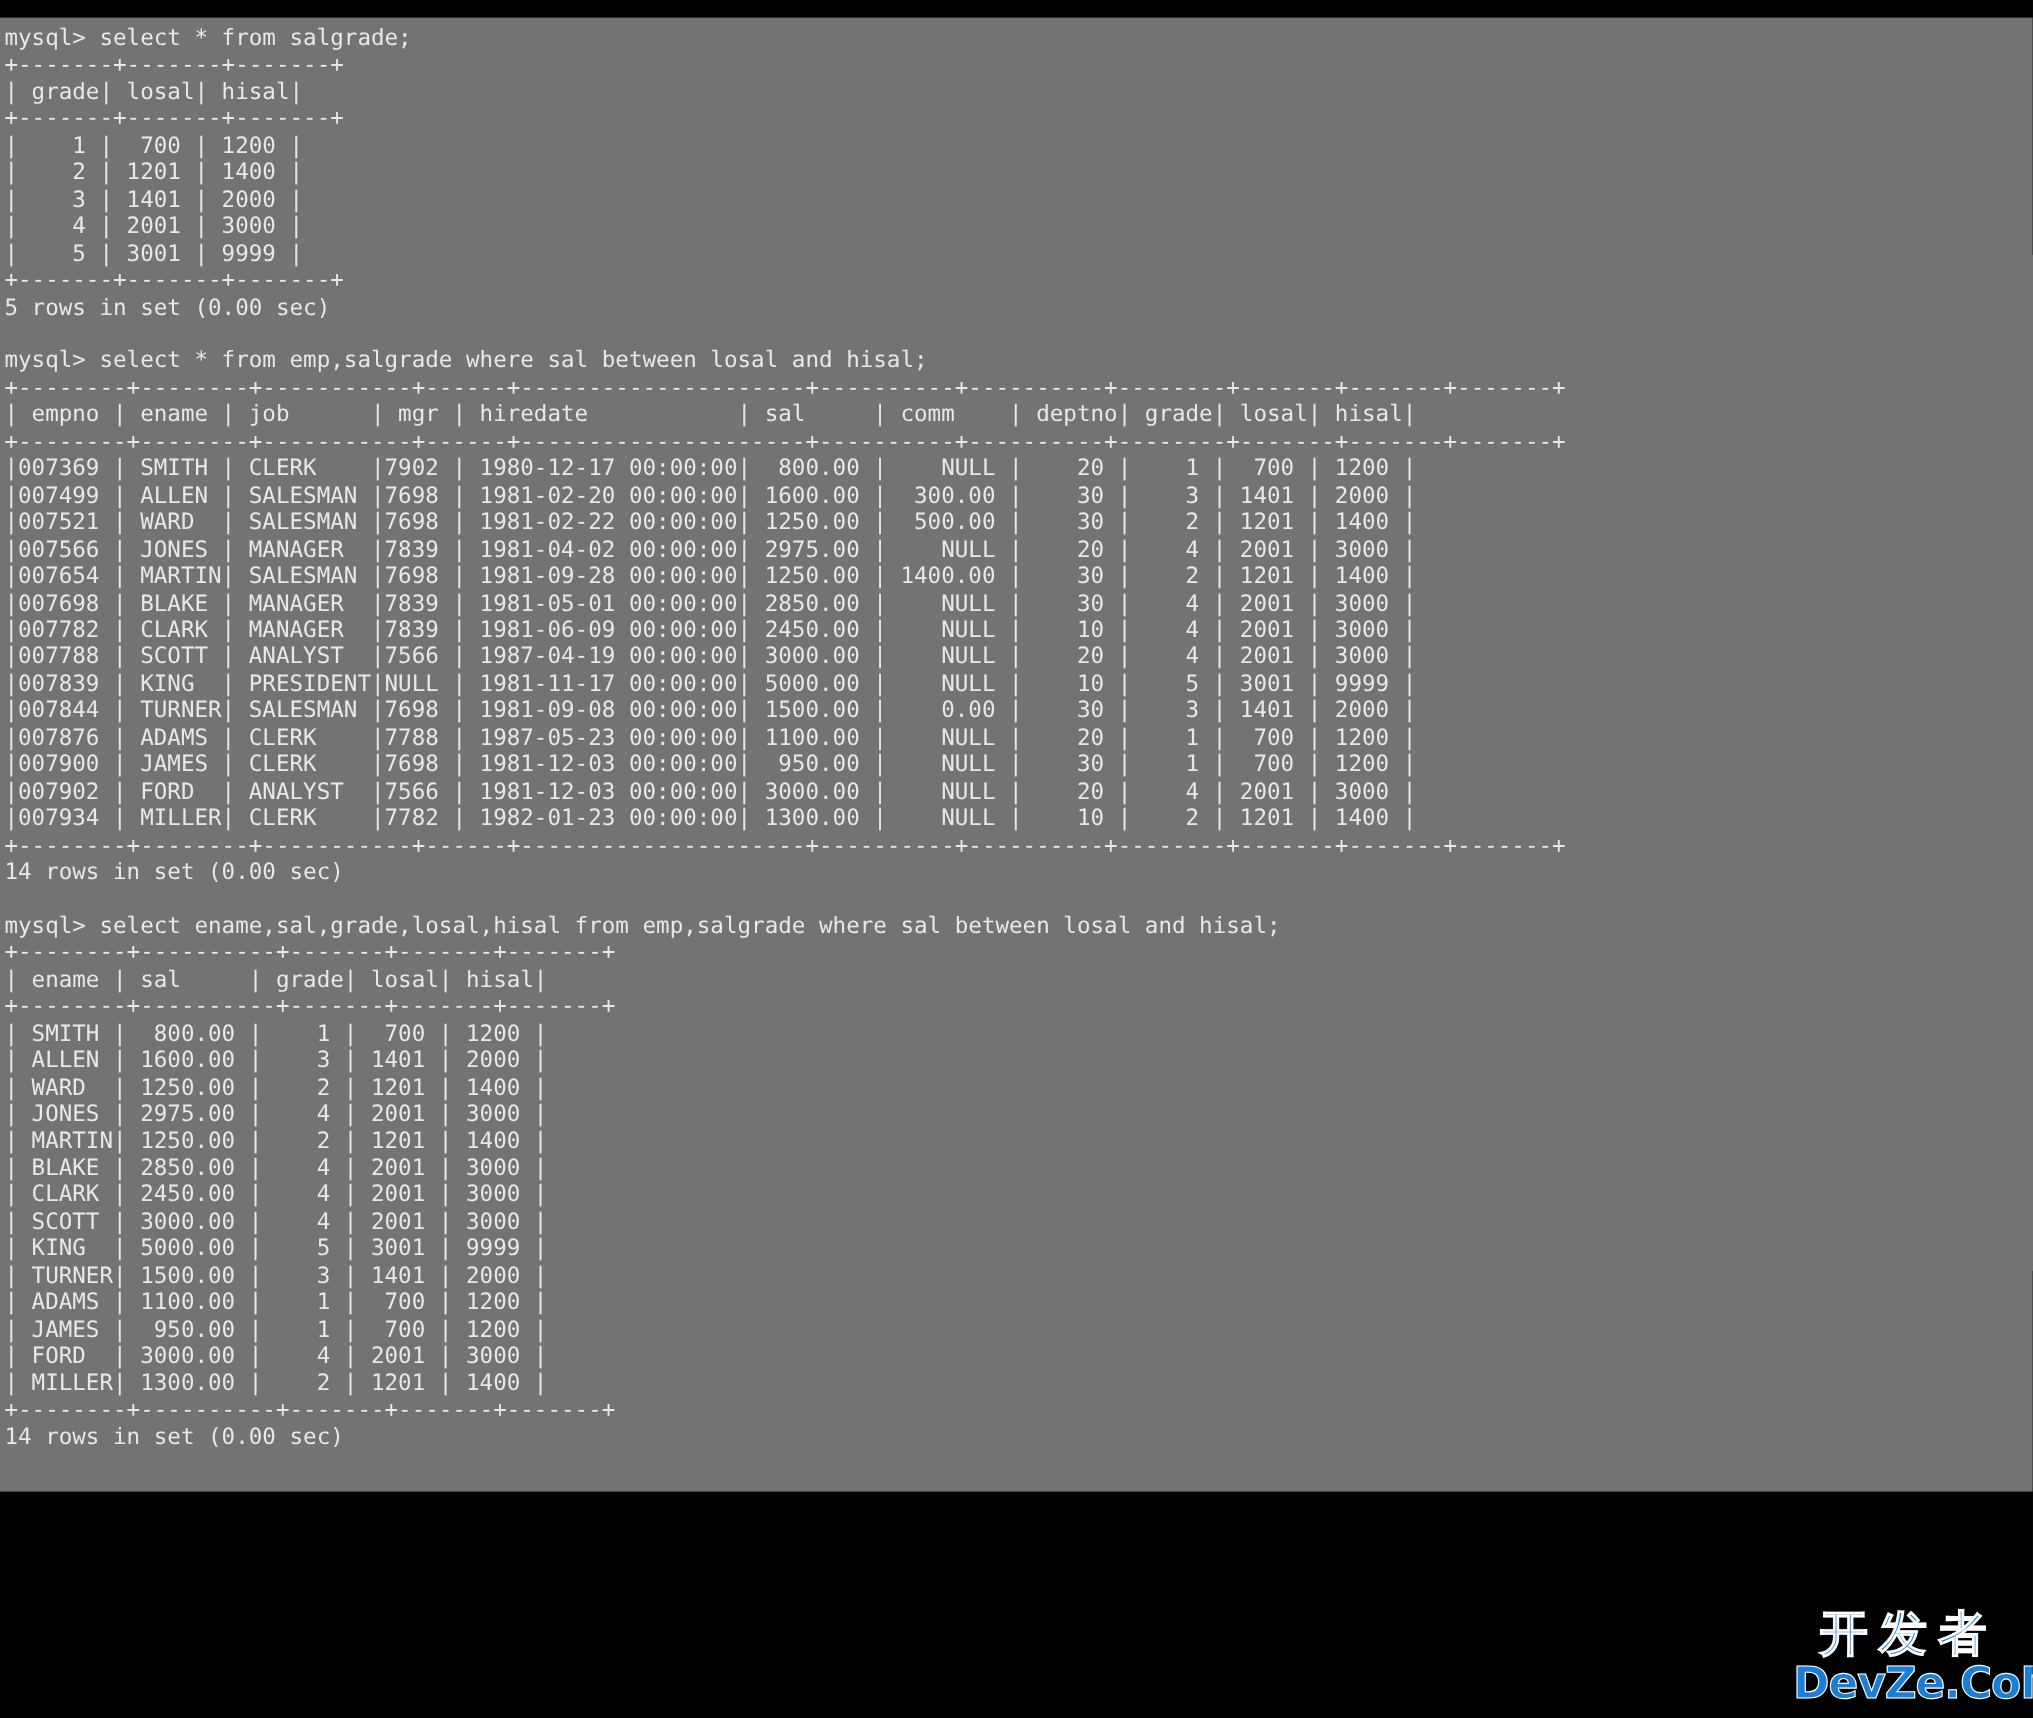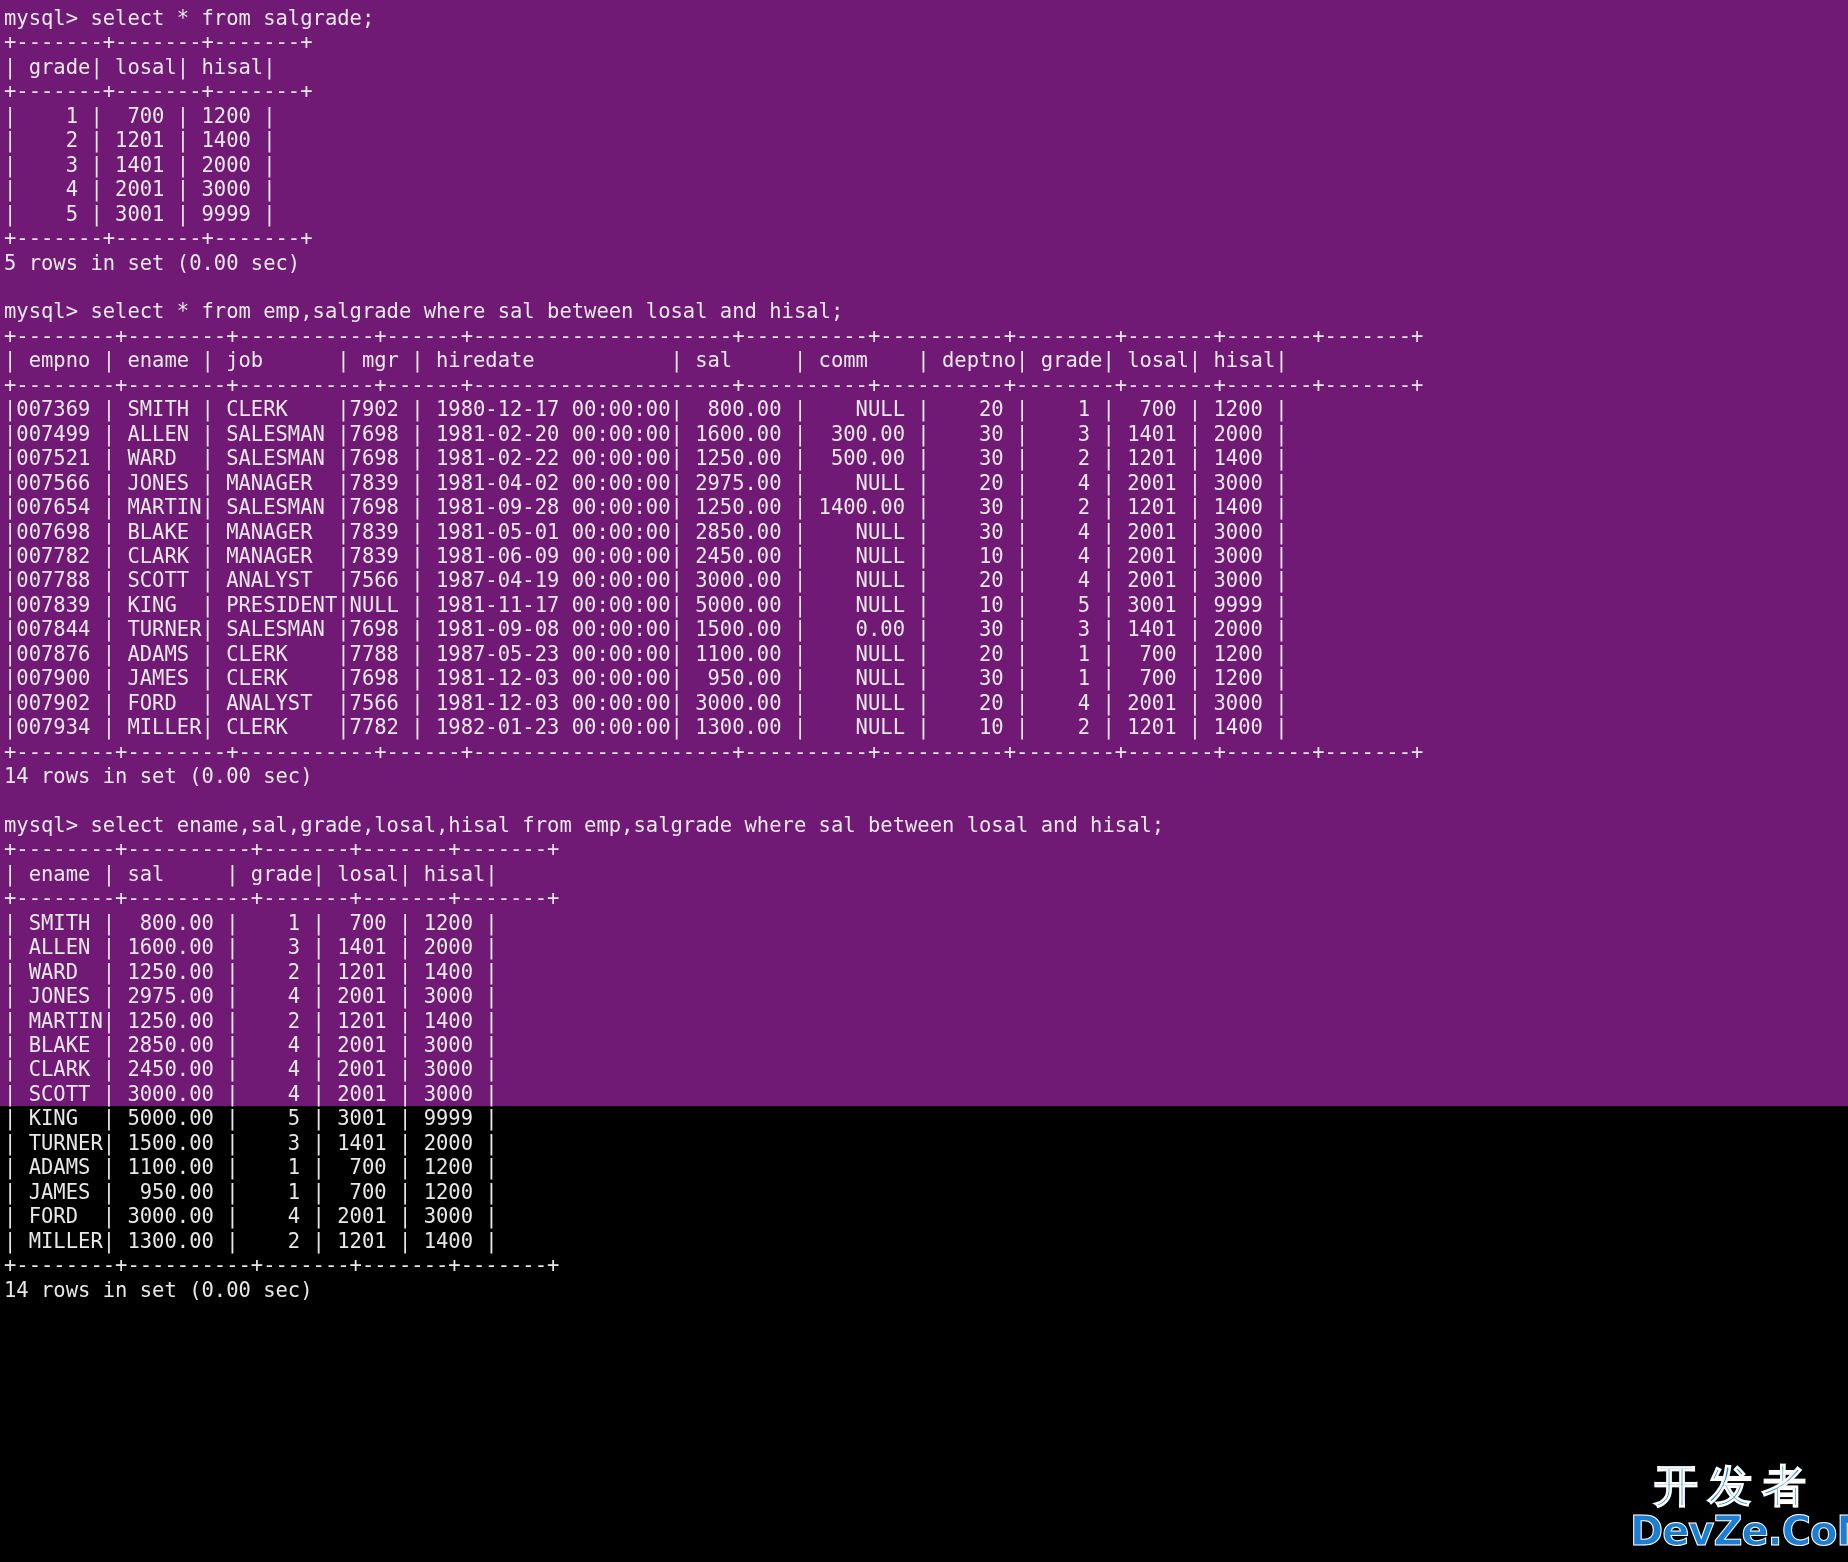--- a/index.html
+++ b/index.html
@@ -8,25 +8,25 @@
     background: #000000;
   }
   body {
     width: 1848px;
     height: 1562px;
     overflow: hidden;
     position: relative;
   }
   #terminal {
     position: absolute;
-    top: 0;
+    top: 16px;
     left: 0;
     width: 1848px;
-    height: 1106px;
-    background: #701a75;
+    height: 1340px;
+    background: #737373;
     color: #e8e8e8;
     font-family: "DejaVu Sans Mono", "Liberation Mono", monospace;
     font-size: 20.5px;
     line-height: 24.46px;
     letter-spacing: 0px;
     padding: 6px 0 0 4px;
     box-sizing: border-box;
     white-space: pre;
     -webkit-font-smoothing: none;
   }
@@ -38,21 +38,21 @@
   .blank { height: 24.46px; }
   #watermark {
     position: absolute;
     right: 8px;
     bottom: 4px;
     width: 210px;
     height: 96px;
     pointer-events: none;
   }
   #watermark .wm-cn {
-    font-family: Liberation Sans, sans-serif;
+    font-family: Liberation Serif, serif;
     font-size: 44px;
     font-weight: bold;
     color: #1a7fd4;
     letter-spacing: 10px;
     line-height: 48px;
     text-align: center;
     -webkit-text-stroke: 1px #ffffff;
     text-shadow: 0 0 1px #ffffff;
   }
   #watermark .wm-en {

